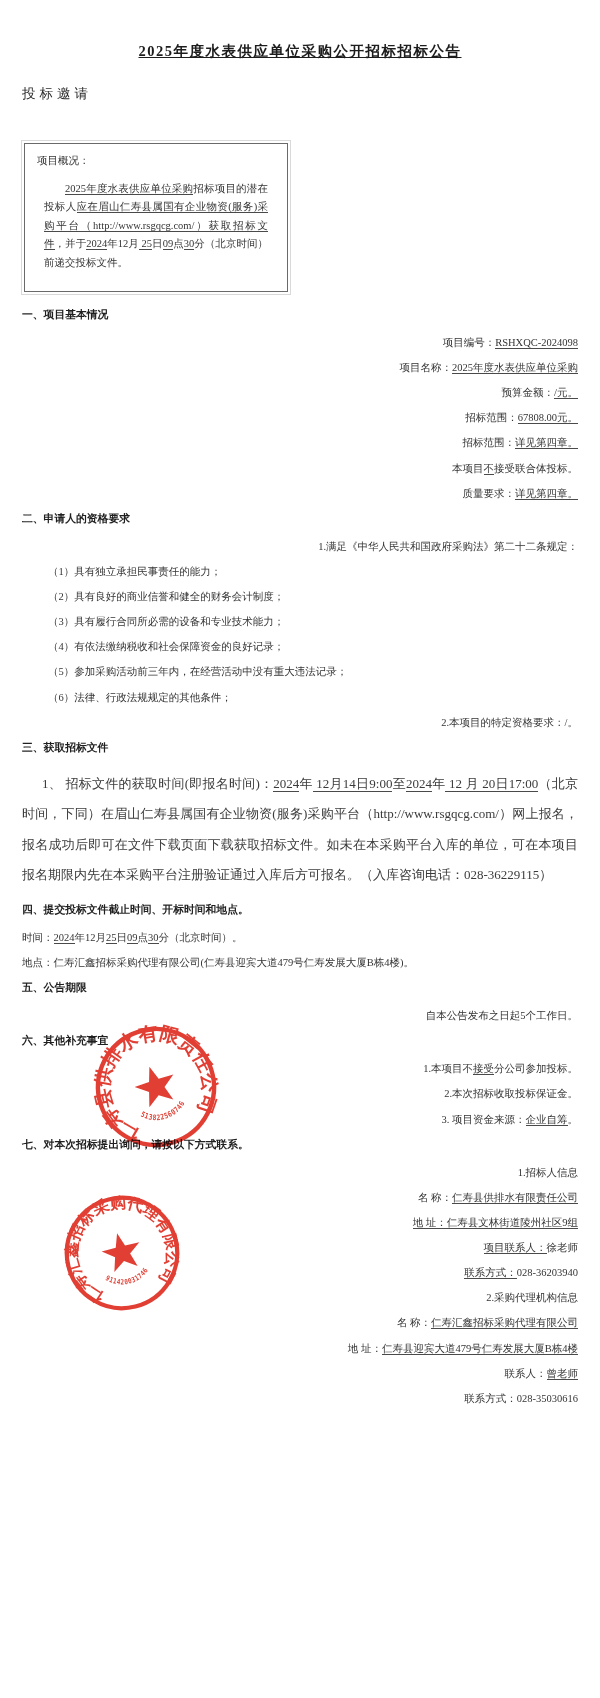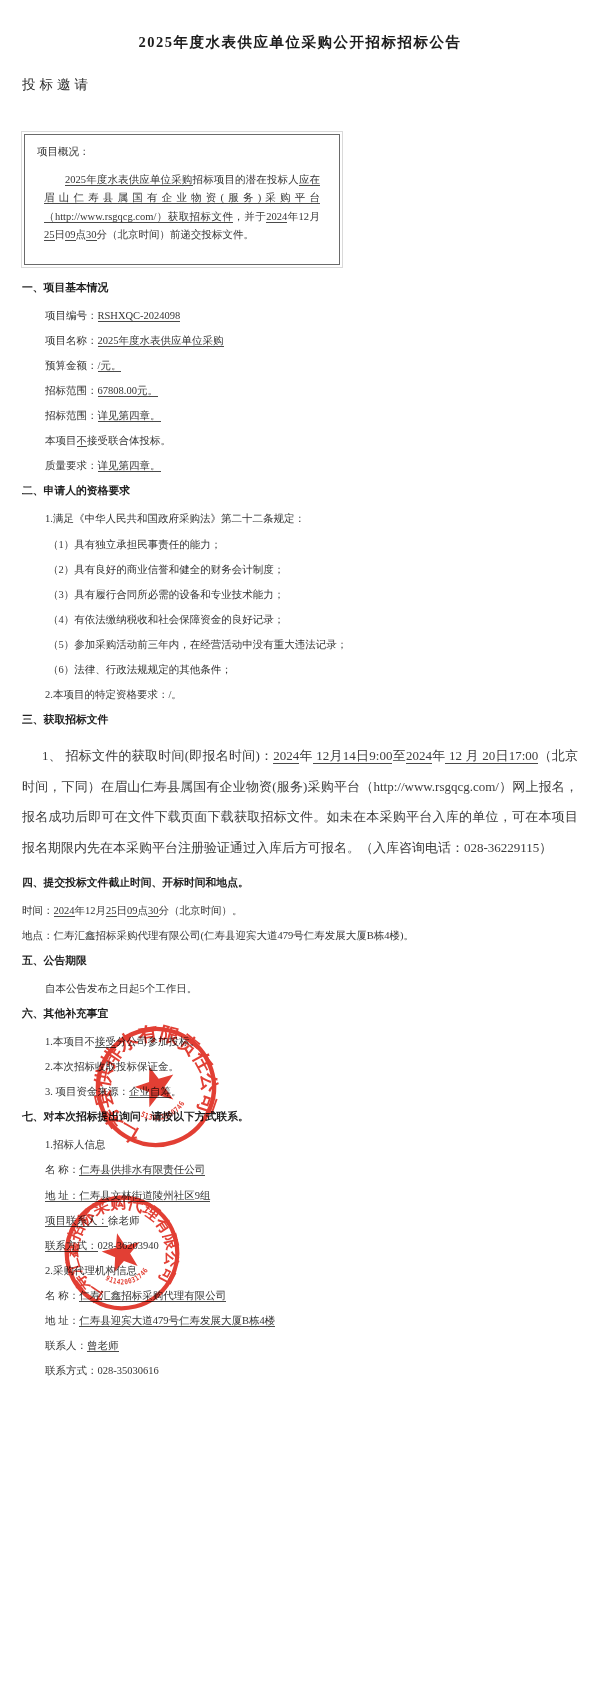--- a/index.html
+++ b/index.html
@@ -1,34 +1,34 @@
 <!DOCTYPE html>
 <html><head>
 <meta charset="utf-8">
 <style>
   html,body{margin:0;padding:0;background:#ffffff;}
   body{width:600px;height:1698px;position:relative;
        font-family:"Liberation Serif","DejaVu Serif",serif;color:#343434;}
   .page{position:relative;width:600px;height:1698px;overflow:hidden;background:#fff;}
 
-  .title{padding-top:33px;text-align:center;font-size:14.5px;font-weight:bold;
-         letter-spacing:1.5px;color:#1d1d1d;}
+  .title{padding-top:42px;text-align:center;font-size:14.5px;font-weight:bold;
+         letter-spacing:1.5px;color:#1d1d1d;text-decoration:underline;}
   .subtitle{margin:24px 0 0 22px;font-size:13.5px;letter-spacing:4px;color:#2a2a2a;}
 
-  .overview-box{box-sizing:border-box;margin:40px 0 0 24px;width:316px;
+  .overview-box{box-sizing:border-box;margin:40px 0 0 24px;width:264px;
                 border:1px solid #6a6a6a;outline:1px solid #d9d9d9;outline-offset:2px;
                 padding:10px 12px 12px;font-size:10.5px;}
   .ov-label{margin:0 0 12px 0;}
   .ov-para{margin:7px;text-indent:2em;line-height:1.75;text-align:justify;}
 
   #doc-blocks{margin:16px 22px 0 22px;font-size:10.5px;}
   .h{font-family:"Liberation Sans","DejaVu Sans",sans-serif;font-weight:bold;
      font-size:10.8px;color:#1f1f1f;margin:12px 0 14px 0;}
   .ln{margin:0 0 12px 0;line-height:1.25;}
-  .ind1{padding-left:23px;}
+  .ind1{padding-left:23px;text-align:right;}
   .ind2{padding-left:26px;}
   .para-sm{font-size:13px;line-height:2.35;text-align:justify;margin:2px 0 2px 0;
            text-indent:20px;color:#3b3b3b;}
   .sp-lg{}
   .u{border-bottom:1px solid #4a4a4a;}
 
   .stamp{position:absolute;color:#de2417;mix-blend-mode:multiply;opacity:.88;}
   .stamp .ring{fill:none;stroke:currentColor;stroke-width:7;}
   .stamp .star{fill:currentColor;}
   .stamp .arc-text{font-size:30px;font-weight:bold;fill:currentColor;

